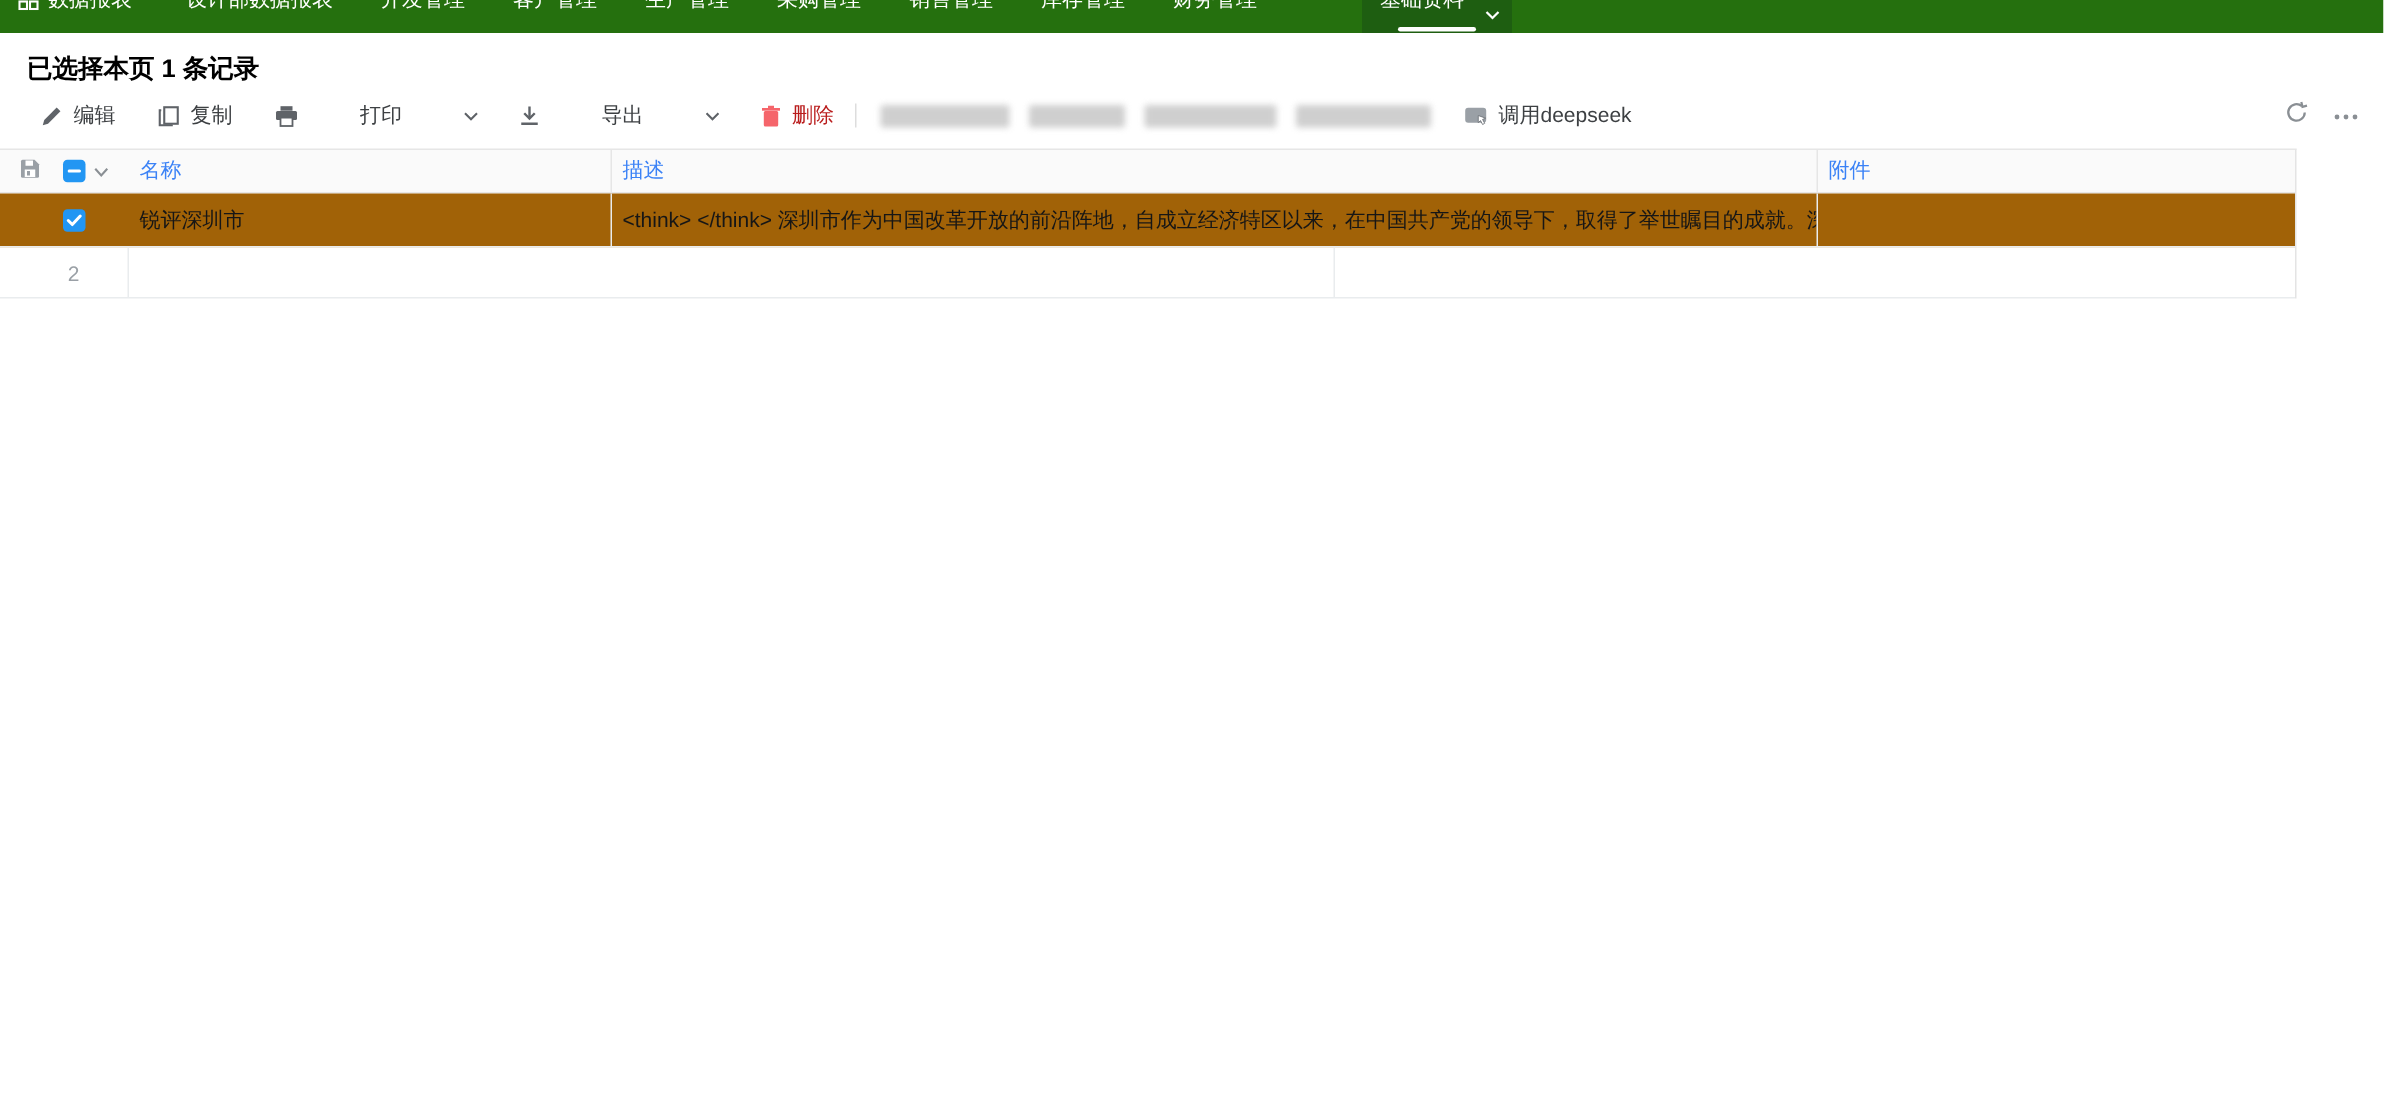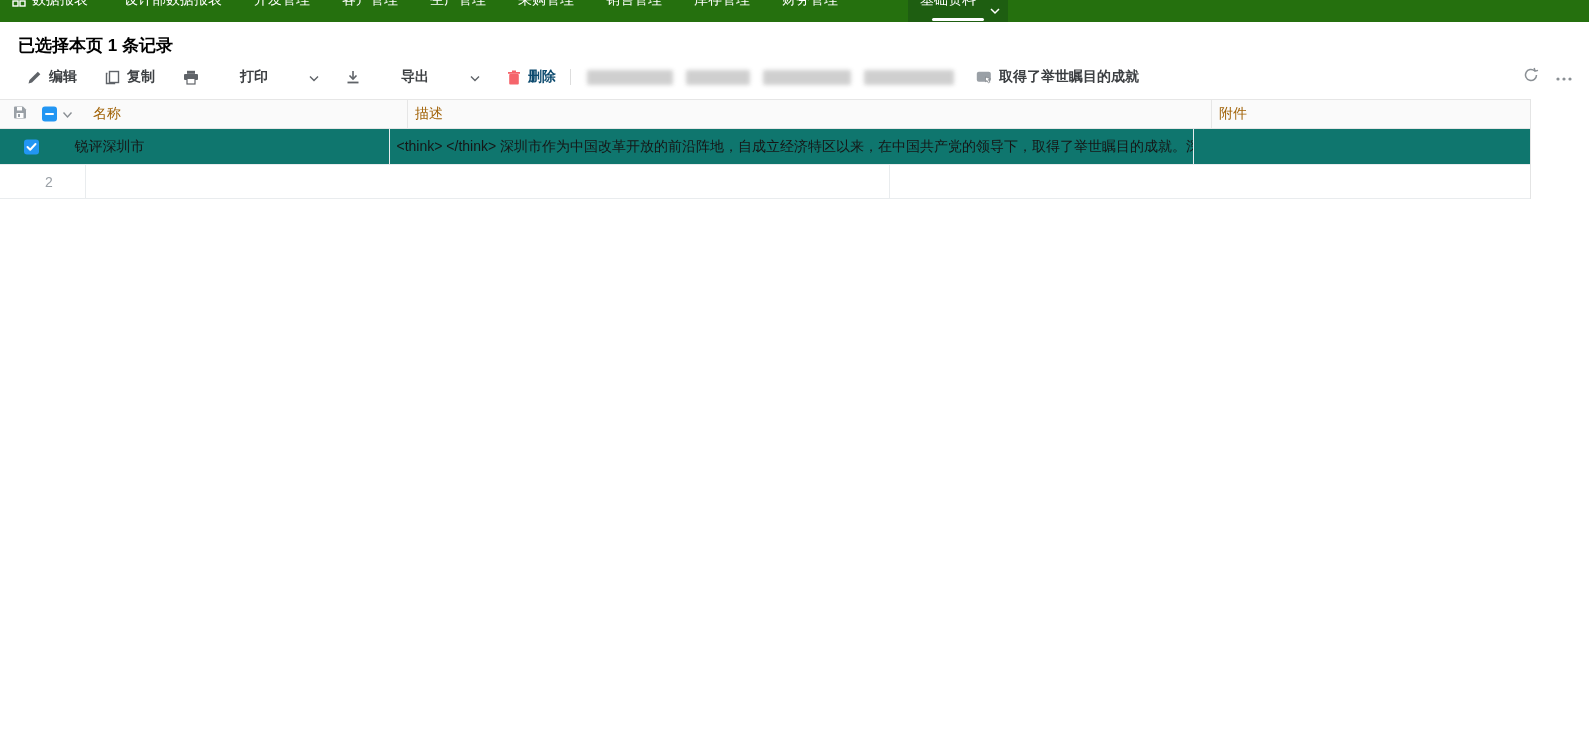--- a/index.html
+++ b/index.html
@@ -19,37 +19,37 @@
                 background:#1e5e11; }
   .nav-active .lbl { position:absolute; left:12px; top:-9px; color:#fff; font-size:14px; white-space:nowrap; }
   .nav-active .caret { position:absolute; right:8px; top:1px; }
   .nav-underline { position:absolute; left:24px; bottom:1px; width:52px; height:3px;
                    background:#fff; border-radius:2px; }
   .nav-right { position:absolute; right:0; top:0; height:22px; }
 
   
   .page-title { position:absolute; left:18px; top:34px; font-size:17px; font-weight:700; color:#000000; }
   .toolbar { position:absolute; left:27px; top:66px; height:22px; display:flex; align-items:center; }
-  .tbtn { display:flex; align-items:center; gap:7px; font-size:14px; color:#3d4043; cursor:pointer;font-weight:bold; }
+  .tbtn { display:flex; gap:7px; font-size:14px; color:#3d4043; cursor:pointer; }
   .tbtn .ico { display:flex; align-items:center; }
-  .tbtn.danger { color:#0c4a6e; }
+  .tbtn.danger { color:#b91c1c; }
   .gap-a { margin-right:28px; } .gap-b { margin-right:27px;gap:41px; }
   .tb-divider { width:1px; height:16px; background:#ddd; margin:0 16px 0 14px; }
   .redacted-row { display:flex; align-items:center; gap:13px; margin-right:22px; }
   .redacted { height:15px; background:#c7c7c7; border-radius:2px; filter:blur(2px); opacity:.85; }
   .r1{width:86px;} .r2{width:64px;} .r3{width:88px;} .r4{width:90px;}
   .toolbar-right { position:absolute; right:16px; top:66px; height:22px; display:flex; align-items:center; gap:16px; }
 
   
   .grid { position:absolute; left:0; top:99px; width:1531px; border-top:1px solid #e6e6e6;
           border-right:1px solid #e4e4e4; font-size:14px; }
   .g-row { display:flex; border-bottom:1px solid #e9ecee; background:#fff; position:relative; }
   .g-head { height:29px; background:#fafafa; border-bottom:1px solid #e6e6e6; }
-  .g-head .cell { color:#a16207; }
-  .row-1 { height:36px; background:#0f766e;justify-content:center; }
+  .g-head .cell { color:#3b82f6; }
+  .row-1 { height:36px; background:#a16207; }
   .row-2 { height:34px; }
   .cell { display:flex; align-items:center; overflow:hidden; }
   .c-select { width:85px; position:relative; flex:none; }
   .c-name { width:322px; padding-left:8px; flex:none; color:#161616; }
   .c-desc { width:804px; padding-left:7px; flex:none; border-left:1px solid #e9ecee; color:#161616;
             white-space:nowrap; }
   .g-head .c-desc, .g-head .c-attach { border-left:1px solid #e6e6e6;text-align:center; }
   .c-attach { width:356px; padding-left:7px; flex:none; border-left:1px solid #e9ecee; }
   .save-slot { position:absolute; left:13px; top:50%; transform:translateY(-50%); }
   .cb { position:absolute; left:42px; top:50%; transform:translateY(-50%);
@@ -191,21 +191,21 @@
       <span class="redacted r4"></span>
     </span>
 
     <span class="tbtn">
       <span class="ico">
         <svg width="16" height="13" viewBox="0 0 16 13">
             <rect x="0.8" y="0.8" width="14" height="10" rx="2" fill="#9aa0a6"></rect>
             <path d="M9.5 6 L14.5 7.8 L12.4 8.6 L13.8 11.2 L12.4 12 L11 9.4 L9.5 10.8 Z" fill="#fff" stroke="#6f7479" stroke-width="0.6"></path>
           </svg>
       </span>
-      <span>取得了举世瞩目的成就</span>
+      <span>调用deepseek</span>
     </span>
   </div>
 
   <div class="toolbar-right">
     <span>
       <svg width="16" height="16" viewBox="0 0 16 16">
           <path d="M13.5 8 A5.5 5.5 0 1 1 11.6 3.8" fill="none" stroke="#8a8f94" stroke-width="1.5"></path>
           <polyline points="11.2,1 12,4.2 15,3.4" fill="none" stroke="#8a8f94" stroke-width="1.5"></polyline>
         </svg>
     </span>

